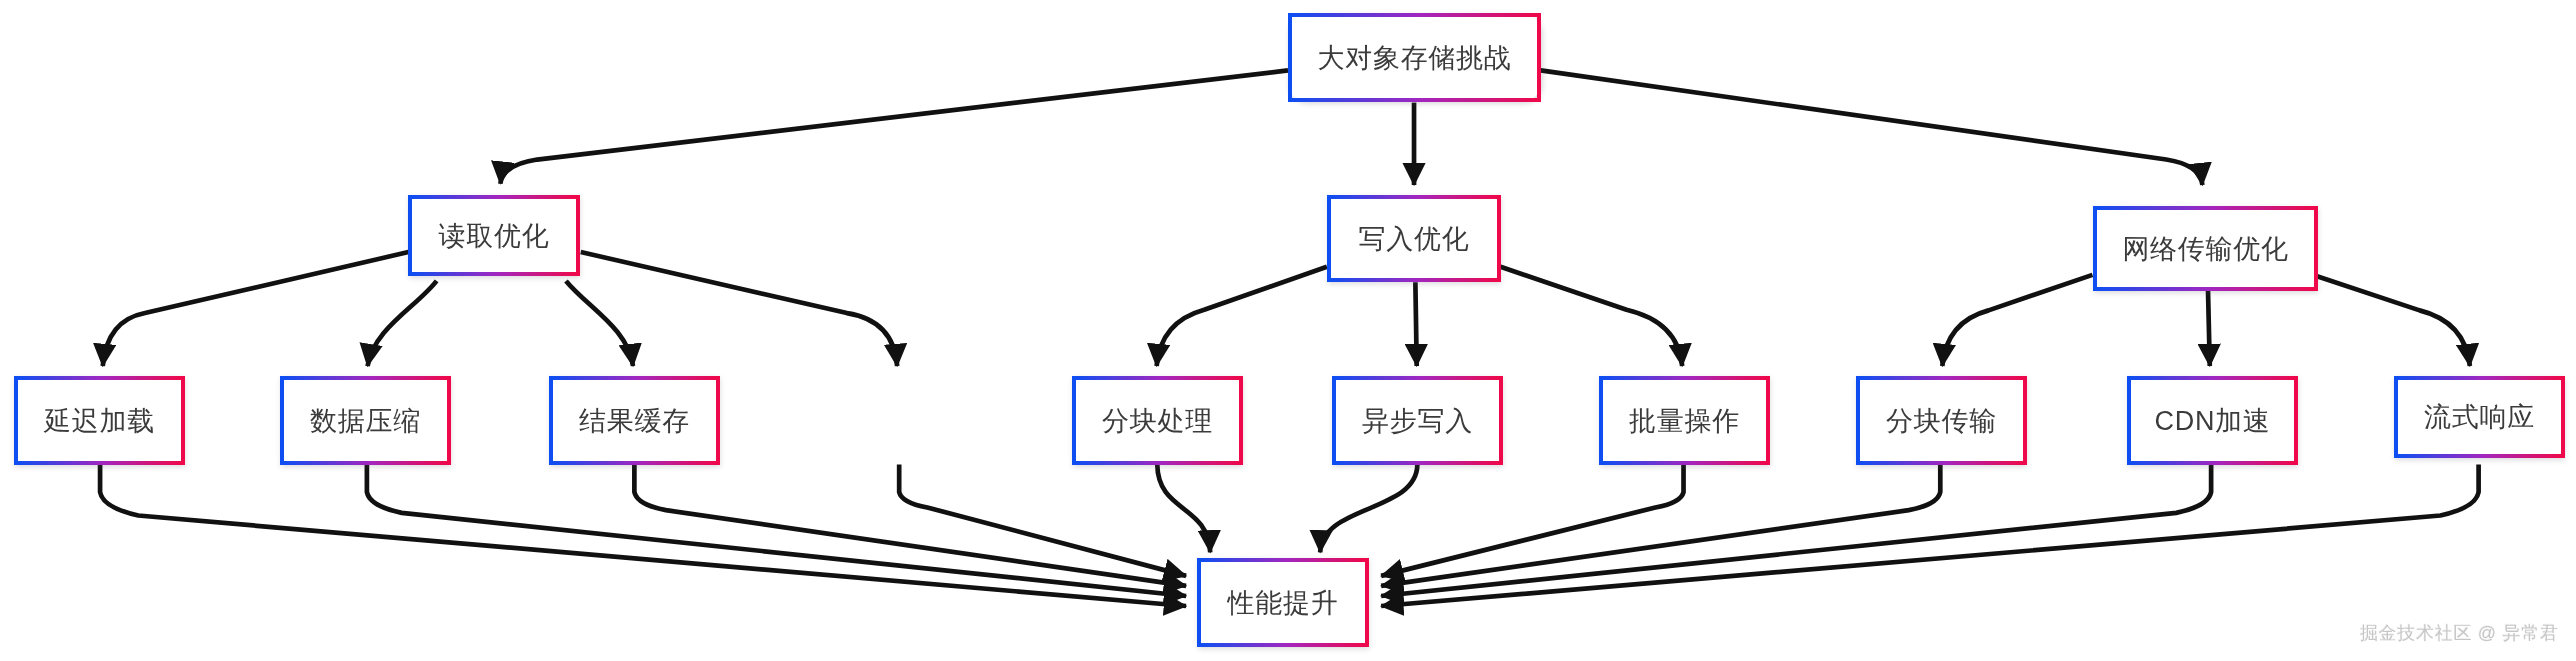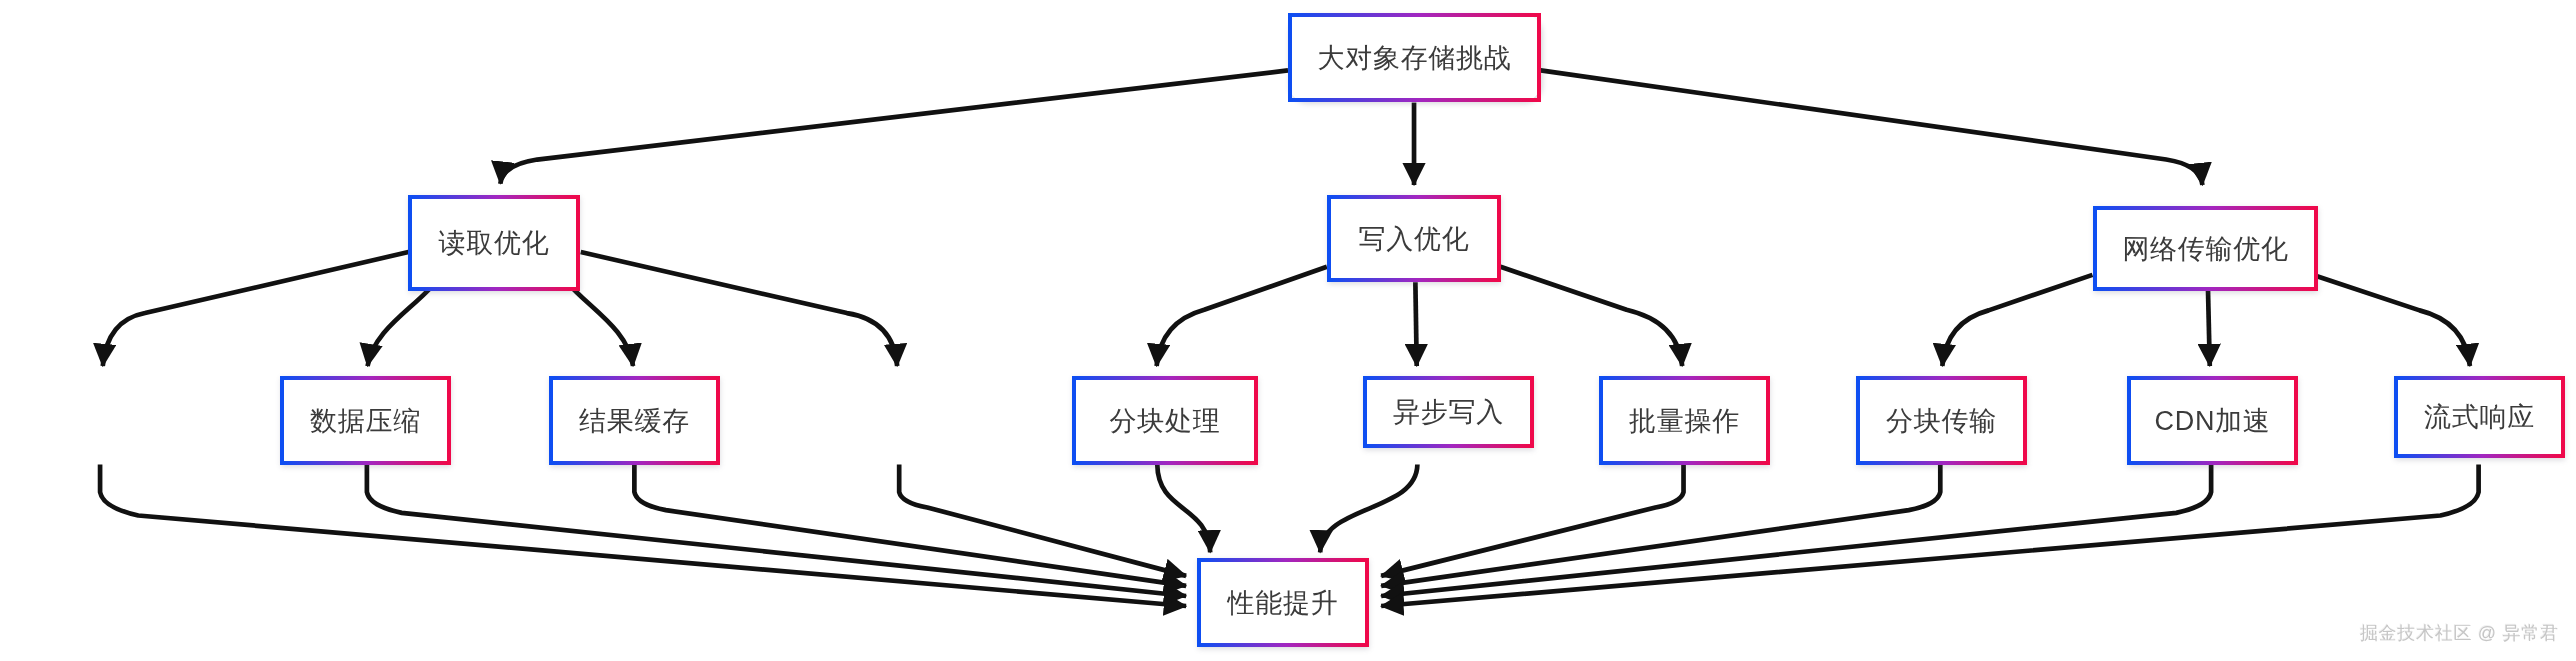--- a/index.html
+++ b/index.html
@@ -94,28 +94,29 @@
     <path class="edge" marker-end="url(#arrow)" d="M2113,693 C2112,765 1971,752 1968,824"></path>
 
     <path class="edge" marker-end="url(#arrow)" d="M2510,693 L2510,734 Q2506,750 2468,757 L2059,859"></path>
     <path class="edge" marker-end="url(#arrow)" d="M2893,693 L2893,734 Q2889,753 2846,761 L2059,874"></path>
     <path class="edge" marker-end="url(#arrow)" d="M3297,693 L3297,734 Q3293,755 3245,765 L2059,889"></path>
     <path class="edge" marker-end="url(#arrow)" d="M3696,693 L3696,734 Q3692,757 3639,769 L2059,904"></path>
   </svg>
 
   <div class="node" style="left:1288px; top:13.4px; width:253px; height:89px;border-radius:19px;">大对象存储挑战</div>
 
-  <div class="node" style="left:408px; top:195px; width:172px; height:96px;">读取优化</div>
+  <div class="node" style="left:408px; top:195px; width:172px; height:81px;">读取优化</div>
   <div class="node" style="left:1327px; top:195px; width:174px; height:87px;">写入优化</div>
   <div class="node" style="left:2093px; top:196px; width:225px; height:85px;margin-top:10px;">网络传输优化</div>
 
+  <div class="node" style="left:14px; top:376px; width:171px; height:89px;">延迟加载</div>
   <div class="node" style="left:280px; top:376px; width:171px; height:89px;">数据压缩</div>
   <div class="node" style="left:549px; top:376px; width:171px; height:89px;">结果缓存</div>
-  <div class="node" style="left:1072px; top:376px; width:186px; height:89px;">分块处理</div>
-  <div class="node" style="left:1332px; top:376px; width:171px; height:72px;margin-left:31px;">异步写入</div>
+  <div class="node" style="left:1072px; top:376px; width:171px; height:89px;">分块处理</div>
+  <div class="node" style="left:1332px; top:376px; width:171px; height:89px;">异步写入</div>
   <div class="node" style="left:1599px; top:376px; width:171px; height:89px;">批量操作</div>
   <div class="node" style="left:1856px; top:376px; width:171px; height:89px;">分块传输</div>
   <div class="node" style="left:2127px; top:376px; width:171px; height:89px;">CDN加速</div>
   <div class="node" style="left:2394px; top:376px; width:171px; height:82px;">流式响应</div>
 
   <div class="node" style="left:1197px; top:558px; width:172px; height:89px;">性能提升</div>
 
   <div id="watermark">掘金技术社区 @ 异常君</div>
 </div>
 

